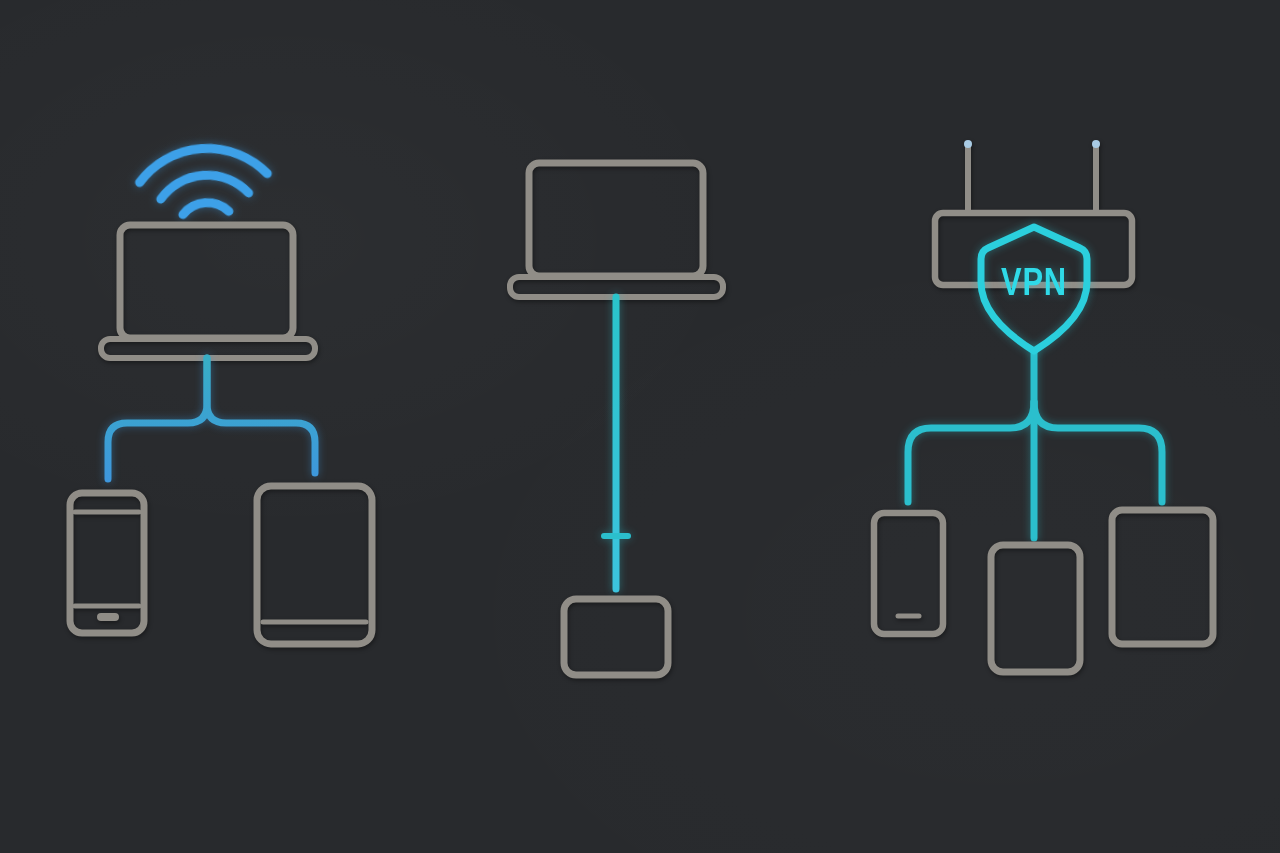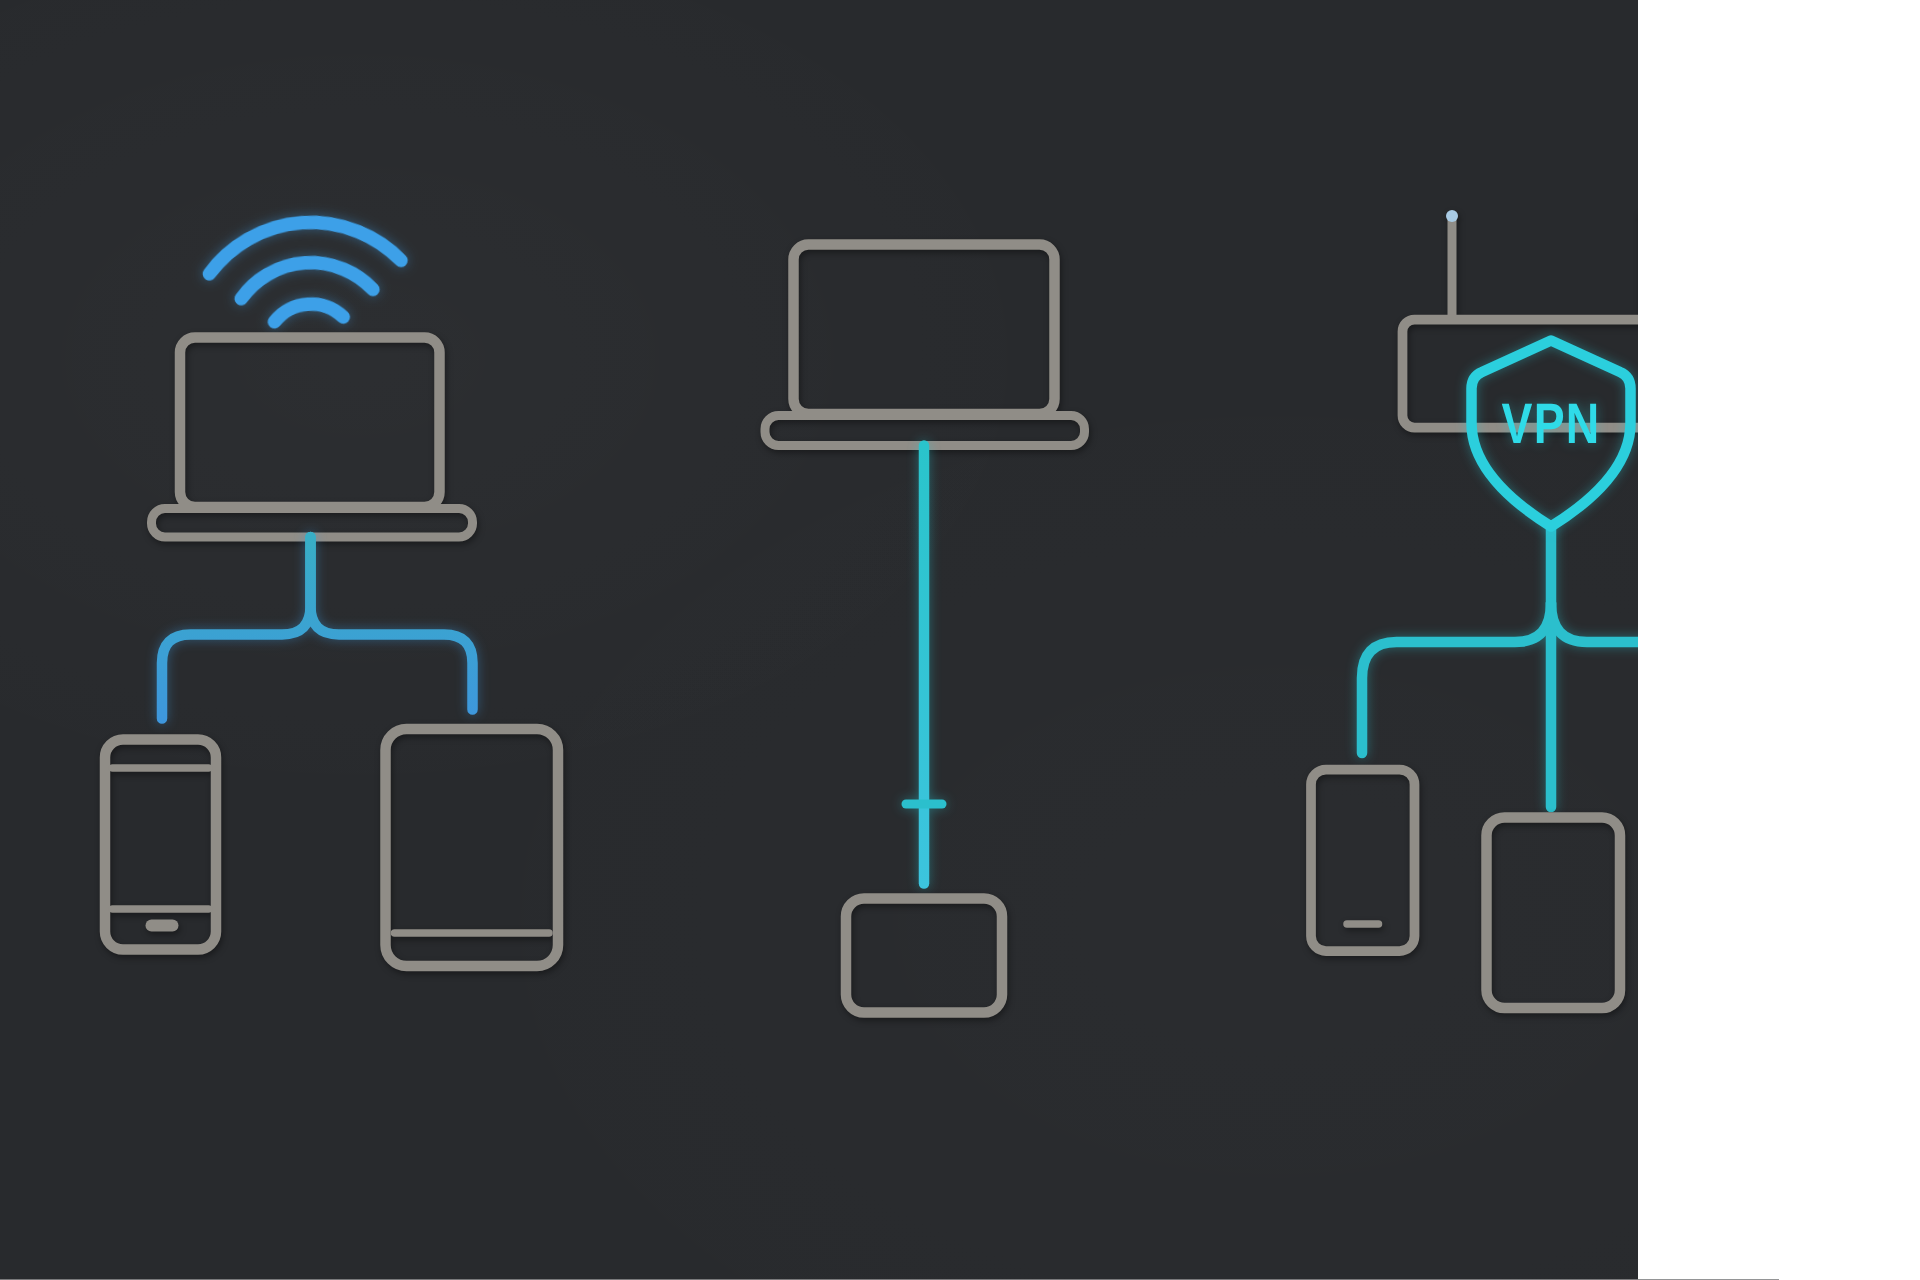--- a/index.html
+++ b/index.html
@@ -2,21 +2,21 @@
 <html style="--c-background: #282a2d; --c-device_outline: #908d87; --c-wifi_blue: #3da0e8; --c-left_link_top: #38aec6; --c-left_link_bottom: #3e97dd; --c-mid_cable_top: #2ac4cb; --c-mid_cable_bottom: #3cc4de; --c-right_link_teal: #2bbfcd; --c-vpn_shield: #2bcfdd; --c-vpn_text: #2fdbe8; --c-antenna_tip: #a9cbe4;"><head>
 <meta charset="utf-8">
 <style>
   html, body {
     margin: 0;
     padding: 0;
     font-family: "Liberation Sans", sans-serif;
   }
   .stage {
     position: relative;
-    width: 1092px;
+    width: 1280px;
     height: 853px;
     overflow: hidden;
     background:
       radial-gradient(700px 450px at 22% 28%, rgba(255,255,255,0.018), transparent 70%),
       radial-gradient(900px 600px at 78% 72%, rgba(255,255,255,0.012), transparent 70%),
       var(--c-background, #282a2d);
   }
   .stage svg {
     position: absolute;
     inset: 0;

